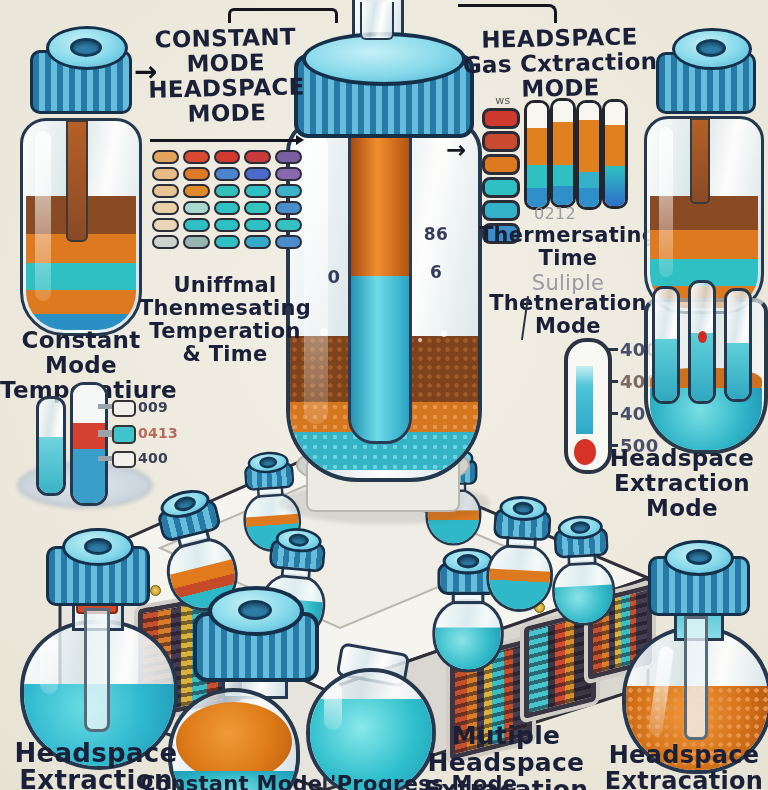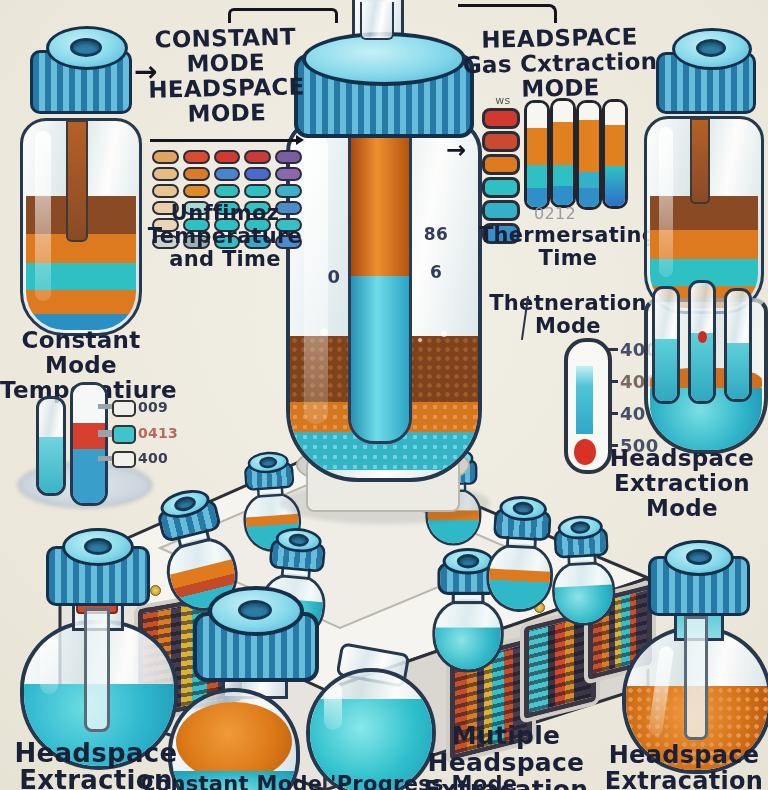--- a/index.html
+++ b/index.html
@@ -280,23 +280,24 @@
       </div>
       <div class="pill-row">
         <span class="pill" style="background: rgb(204, 210, 204);"></span>
         <span class="pill" style="background: rgb(150, 180, 176);"></span>
         <span class="pill" style="background: rgb(47, 192, 196);"></span>
         <span class="pill" style="background: rgb(54, 168, 201);"></span>
         <span class="pill" style="background: rgb(74, 140, 204);"></span>
       </div>
     </div>
 
-  <div class="t t-md" style="left:138px;top:202px;width:174px">Unffimoz
-Temperature
-and Time</div>
+  <div class="t t-md" style="left:134px;top:274px;width:182px">Uniffmal
+Thenmesating
+Temperation
+&amp; Time</div>
 
   <div class="t t-lg" style="left:0;top:328px;width:162px">Constant Mode
 Temperatiure</div>
   <div class="shadow" style="left:18px;top:462px;width:130px;height:42px;background:radial-gradient(#dfe6ec,#c2ccd6);border:2px solid #aab6c0"></div>
   <div class="glass" style="left:36px;top:396px;width:24px;height:94px;border-radius:12px;overflow:hidden">
     <div class="abs" style="left:0;right:0;bottom:0;height:60%;background:linear-gradient(#6fd4de,#3ab4c6)"></div>
   </div>
   <div class="glass" style="left:70px;top:382px;width:32px;height:118px;border-radius:14px;overflow:hidden">
     <div class="abs" style="left:0;right:0;top:0;bottom:0;background:linear-gradient(#f6f8f8 0 32%,#d6402e 32% 54%,#3a9ecb 54%)"></div>
   </div>
@@ -361,20 +362,21 @@
   <div class="gtube segbox" style="left:602px;top:99px">
       <div style="height: 22%; background: rgb(247, 246, 240);"></div>
       <div style="height: 40%; background: rgb(224, 128, 31);"></div>
       <div style="height: 38%; background: linear-gradient(rgb(47, 192, 196), rgb(47, 111, 201));"></div>
     </div>
 
   <span class="t t-faint" style="left:510px;top:204px;width:90px;font-size:16px">0212</span>
 
   <div class="t t-md" style="left:476px;top:224px;width:184px">Thermersating
 Time</div>
+  <div class="t t-md t-faint" style="left:476px;top:272px;width:184px">Suliple</div>
   <div class="t t-md" style="left:472px;top:292px;width:192px">Thetneration
 Mode</div>
 
   <div class="tickline" style="left:524px;top:296px;width:2px;height:44px;transform:rotate(8deg)"></div>
 
   <div class="abs" style="left:556px;top:336px;width:104px;height:140px">
     <div class="abs" style="left:8px;top:2px;width:40px;height:128px;border:4px solid #2a3442;border-radius:22px;background:#f8f8f4;overflow:hidden">
       <div class="abs" style="left:8px;top:24px;width:17px;height:68px;background:linear-gradient(#c6f0f4,#4fc4d8 30%,#2fa8c8)"></div>
       <div class="abs" style="left:6px;bottom:5px;width:22px;height:26px;border-radius:50%;background:#d63226"></div>
     </div>

